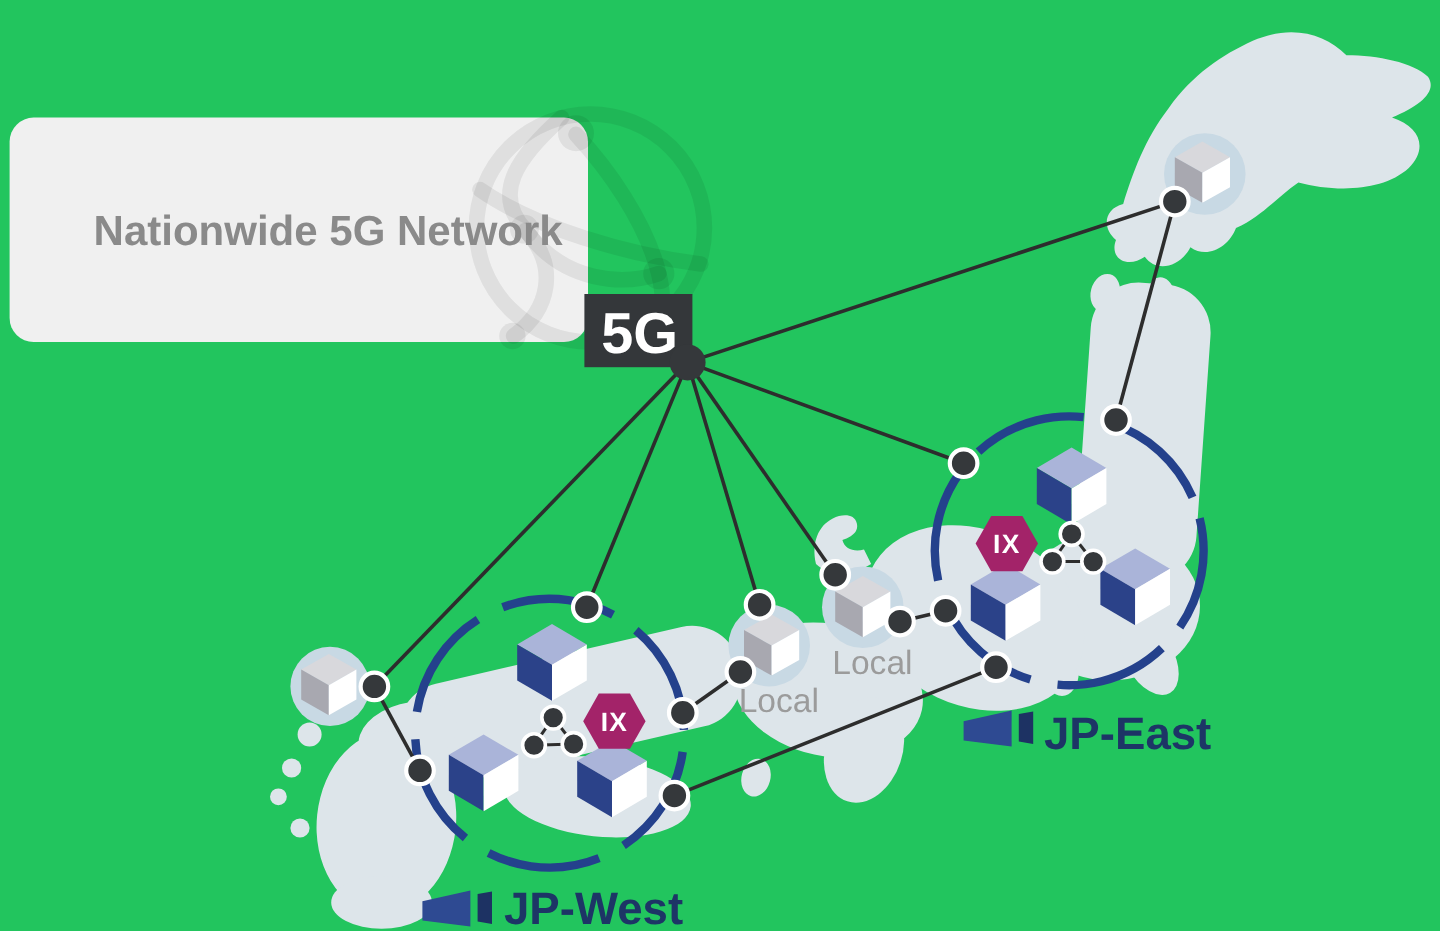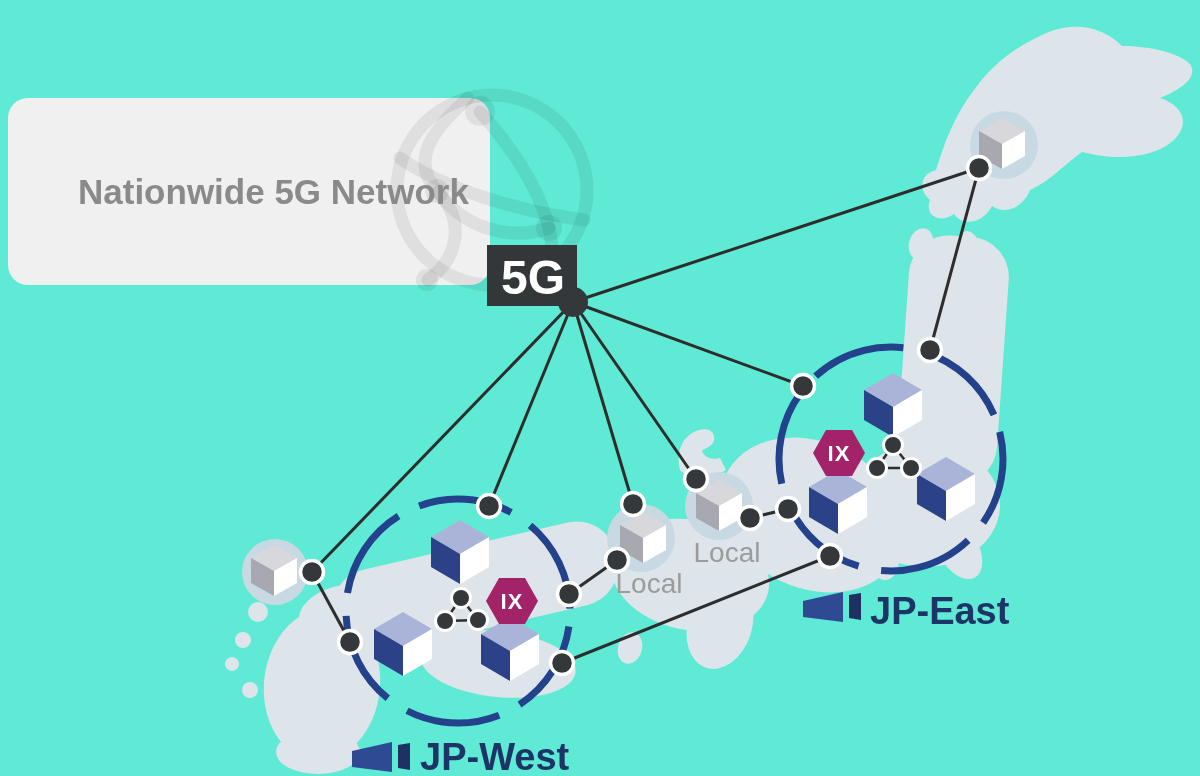--- a/index.html
+++ b/index.html
@@ -1,16 +1,16 @@
 <!DOCTYPE html>
 <html><head>
 <meta charset="utf-8">
 <style>
   html,body{margin:0;padding:0;background:#ffffff;}
-  .stage{position:relative;width:1200px;height:776px;background:#5eead4;overflow:hidden;}
+  .stage{position:relative;width:1200px;height:776px;background:#22c55e;overflow:hidden;}
   svg{display:block;}
   text{font-family:"Liberation Sans", sans-serif;}
   .title-text{font-size:35px;font-weight:bold;fill:#8a8a8a;}
   .hub-label{font-size:48px;font-weight:bold;fill:#ffffff;text-anchor:middle;}
   .hub-box{fill:#34373a;}
   .local-label{font-size:28px;fill:#9b9b9b;text-anchor:middle;}
   .ix-label{font-size:22px;font-weight:bold;fill:#ffffff;text-anchor:middle;letter-spacing:1px;}
   .region-label{font-size:38px;font-weight:bold;fill:#1d3566;}
   .banner-rect{fill:#f0f0f0;}
   .map{fill:#dde5ea;}

